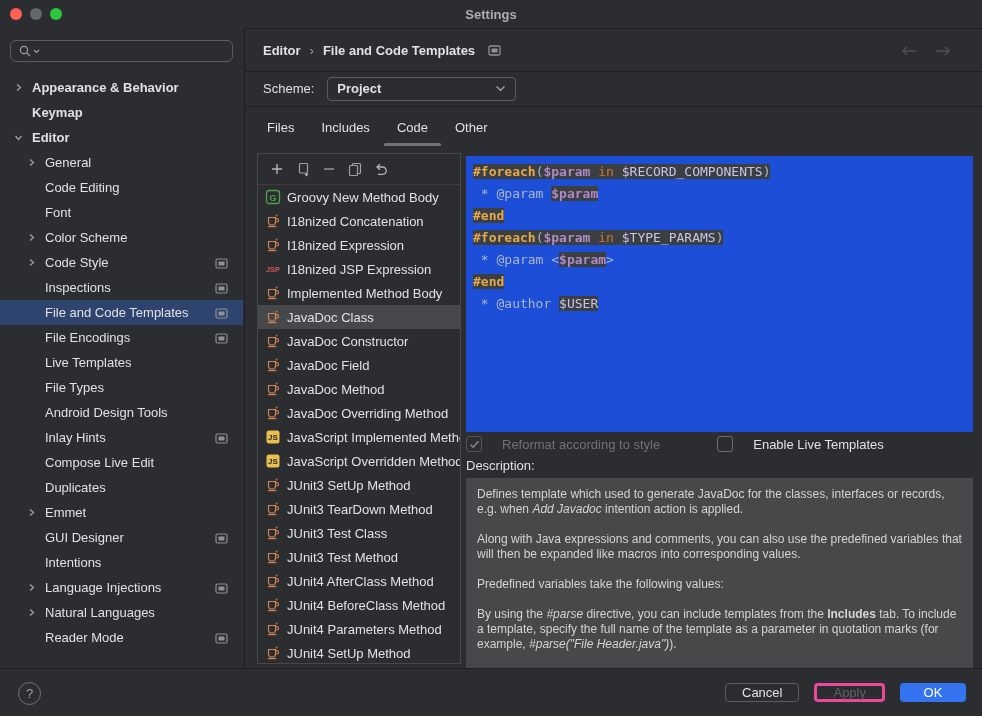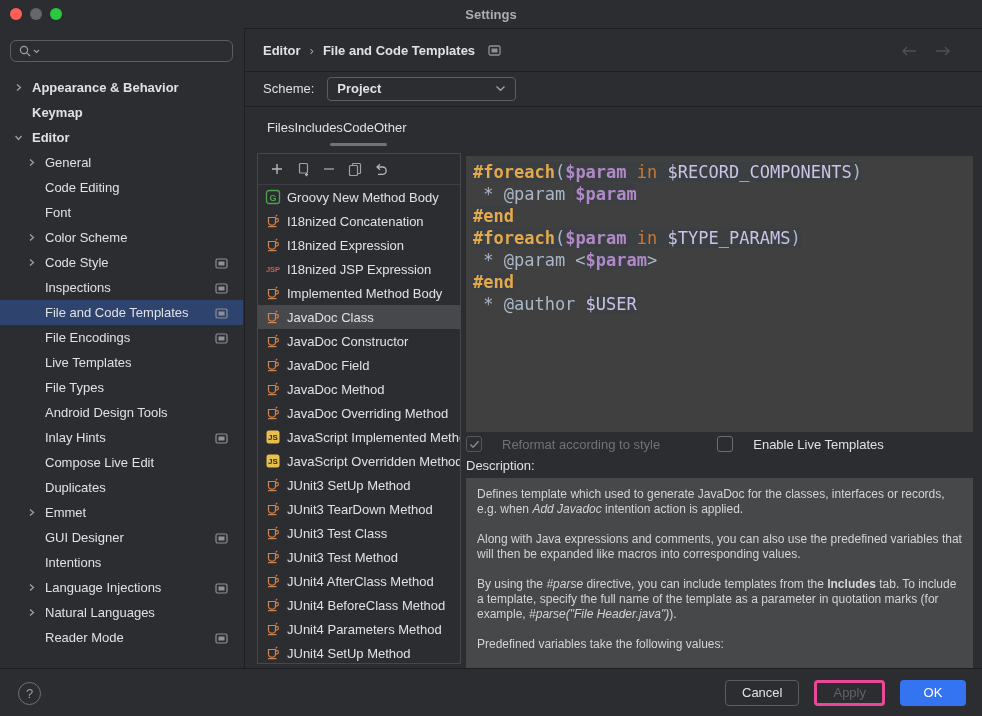--- a/index.html
+++ b/index.html
@@ -31,36 +31,36 @@
   .breadcrumb{position:absolute;top:0;left:18px;height:42px;display:flex;align-items:center;gap:9px;font-weight:bold;}
   .crumb-sep{color:#9DA0A6;font-weight:normal;}
   .nav-arrows{position:absolute;top:16px;right:30px;display:flex;gap:16px;}
   .hr{position:absolute;left:0;right:0;border-top:1px solid #1E1F22;height:0;}
   .hr.h1{top:42px;} .hr.h2{top:77px;}
 
   .scheme-row{position:absolute;top:42px;left:18px;height:35px;display:flex;align-items:center;gap:13px;}
   .dropdown{width:189px;height:24px;border:1px solid #5A5D63;border-radius:4px;display:flex;align-items:center;
             justify-content:space-between;padding:0 9px;box-sizing:border-box;font-weight:bold;cursor:default;}
 
-  .tabs{position:absolute;top:77px;left:22px;height:42px;display:flex;align-items:center;}
+  .tabs{position:absolute;top:77px;left:22px;height:42px;display:flex;gap:27px;align-items:center;}
   .tab{position:relative;height:42px;display:flex;align-items:center;cursor:default;color:#DFE1E5;}
   .tab.selected::after{content:"";position:absolute;left:-13px;right:-13px;bottom:2px;height:3px;background:#6F737A;border-radius:2px;}
 
   
   .tpl-panel{position:absolute;left:12px;top:124px;width:204px;height:511px;border:1px solid #45474B;box-sizing:border-box;}
   .tpl-toolbar{height:30px;border-bottom:1px solid #3C3E42;display:flex;align-items:center;gap:10px;padding-left:11px;}
   .tbtn{width:16px;height:16px;display:flex;align-items:center;justify-content:center;cursor:default;}
   .tpl-list{height:479px;overflow:hidden;}
   .tpl-row{height:24px;display:flex;align-items:center;gap:6px;padding-left:7px;white-space:nowrap;overflow:hidden;cursor:default;}
   .tpl-row.selected{background:#46484B;}
   .tpl-icon{flex:none;width:16px;height:16px;}
 
   
-  .editor{position:absolute;left:221px;top:127px;width:507px;height:276px;background:#404040;
-          font-family:"DejaVu Sans Mono",monospace;font-size:17px;line-height:22px;
+  .editor{position:absolute;left:221px;top:127px;width:507px;height:276px;background:#1d4ed8;
+          font-family:"DejaVu Sans Mono",monospace;font-size:13px;line-height:22px;
           padding:5px 0 0 7px;box-sizing:border-box;overflow:hidden;}
   .code-line{white-space:pre;}
   .tok-dir{color:#E3A94C;font-weight:bold;}
   .tok-kw{color:#CC7832;}
   .tok-var{color:#B189C8;font-weight:bold;}
   .tok-const{color:#C9C3E6;}
   .tok-plain{color:#A9B7C6;}
   .hl{background:#3C3F41;}
 
   
@@ -73,21 +73,21 @@
   .desc-label{position:absolute;left:221px;top:429px;}
   .desc-box{position:absolute;left:221px;top:449px;width:507px;height:208px;background:#464849;color:#D2D4D6;
             font-size:12px;line-height:15px;padding:9px 11px;box-sizing:border-box;overflow:hidden;}
   .desc-box p{margin:0 0 15px 0;}
 
   
   .footer{position:absolute;left:0;right:0;bottom:0;height:48px;background:#2B2D30;border-top:1px solid #1E1F22;
           display:flex;align-items:center;justify-content:flex-end;gap:15px;padding-right:16px;box-sizing:border-box;}
   .help-circle{position:absolute;left:18px;top:13px;width:21px;height:21px;border-radius:50%;border:1px solid #6F7377;
                color:#9DA0A6;display:flex;align-items:center;justify-content:center;font-size:13px;cursor:default;}
-  .btn{height:26px;min-width:66px;border-radius:4px;display:flex;align-items:center;justify-content:center;
+  .btn{height:19px;min-width:66px;border-radius:4px;display:flex;align-items:center;justify-content:center;
        padding:0 16px;box-sizing:border-box;cursor:default;}
   .btn-cancel{border:1px solid #5A5D63;color:#DFE1E5;}
   .btn-apply{border:3px solid #ec4899;color:#5F6368;}
   .btn-ok{background:#3574F0;color:#FFFFFF;}
 </style>
 </head>
 <body>
 
 <div class="app">
 
@@ -604,22 +604,22 @@
       <div class="cb-group">
         <span class="cb empty"></span>
         <span class="cb-label">Enable Live Templates</span>
       </div>
     </div>
 
     <div class="desc-label">Description:</div>
     <div class="desc-box">
         <p><span>Defines template which used to generate JavaDoc for the classes, interfaces or records, e.g. when </span><i>Add Javadoc</i><span> intention action is applied.</span></p>
         <p><span>Along with Java expressions and comments, you can also use the predefined variables that will then be expanded like macros into corresponding values.</span></p>
+        <p><span>Predefined variables take the following values:</span></p>
         <p><span>By using the </span><i>#parse</i><span> directive, you can include templates from the </span><b>Includes</b><span> tab. To include a template, specify the full name of the template as a parameter in quotation marks (for example, </span><i>#parse("File Header.java")</i><span>).</span></p>
-        <p><span>Predefined variables take the following values:</span></p>
       </div>
   </div>
 
   <div class="footer">
     <div class="help-circle">
       <span>?</span>
     </div>
     <div class="btn btn-cancel">Cancel</div>
     <div class="btn btn-apply">Apply</div>
     <div class="btn btn-ok">OK</div>

